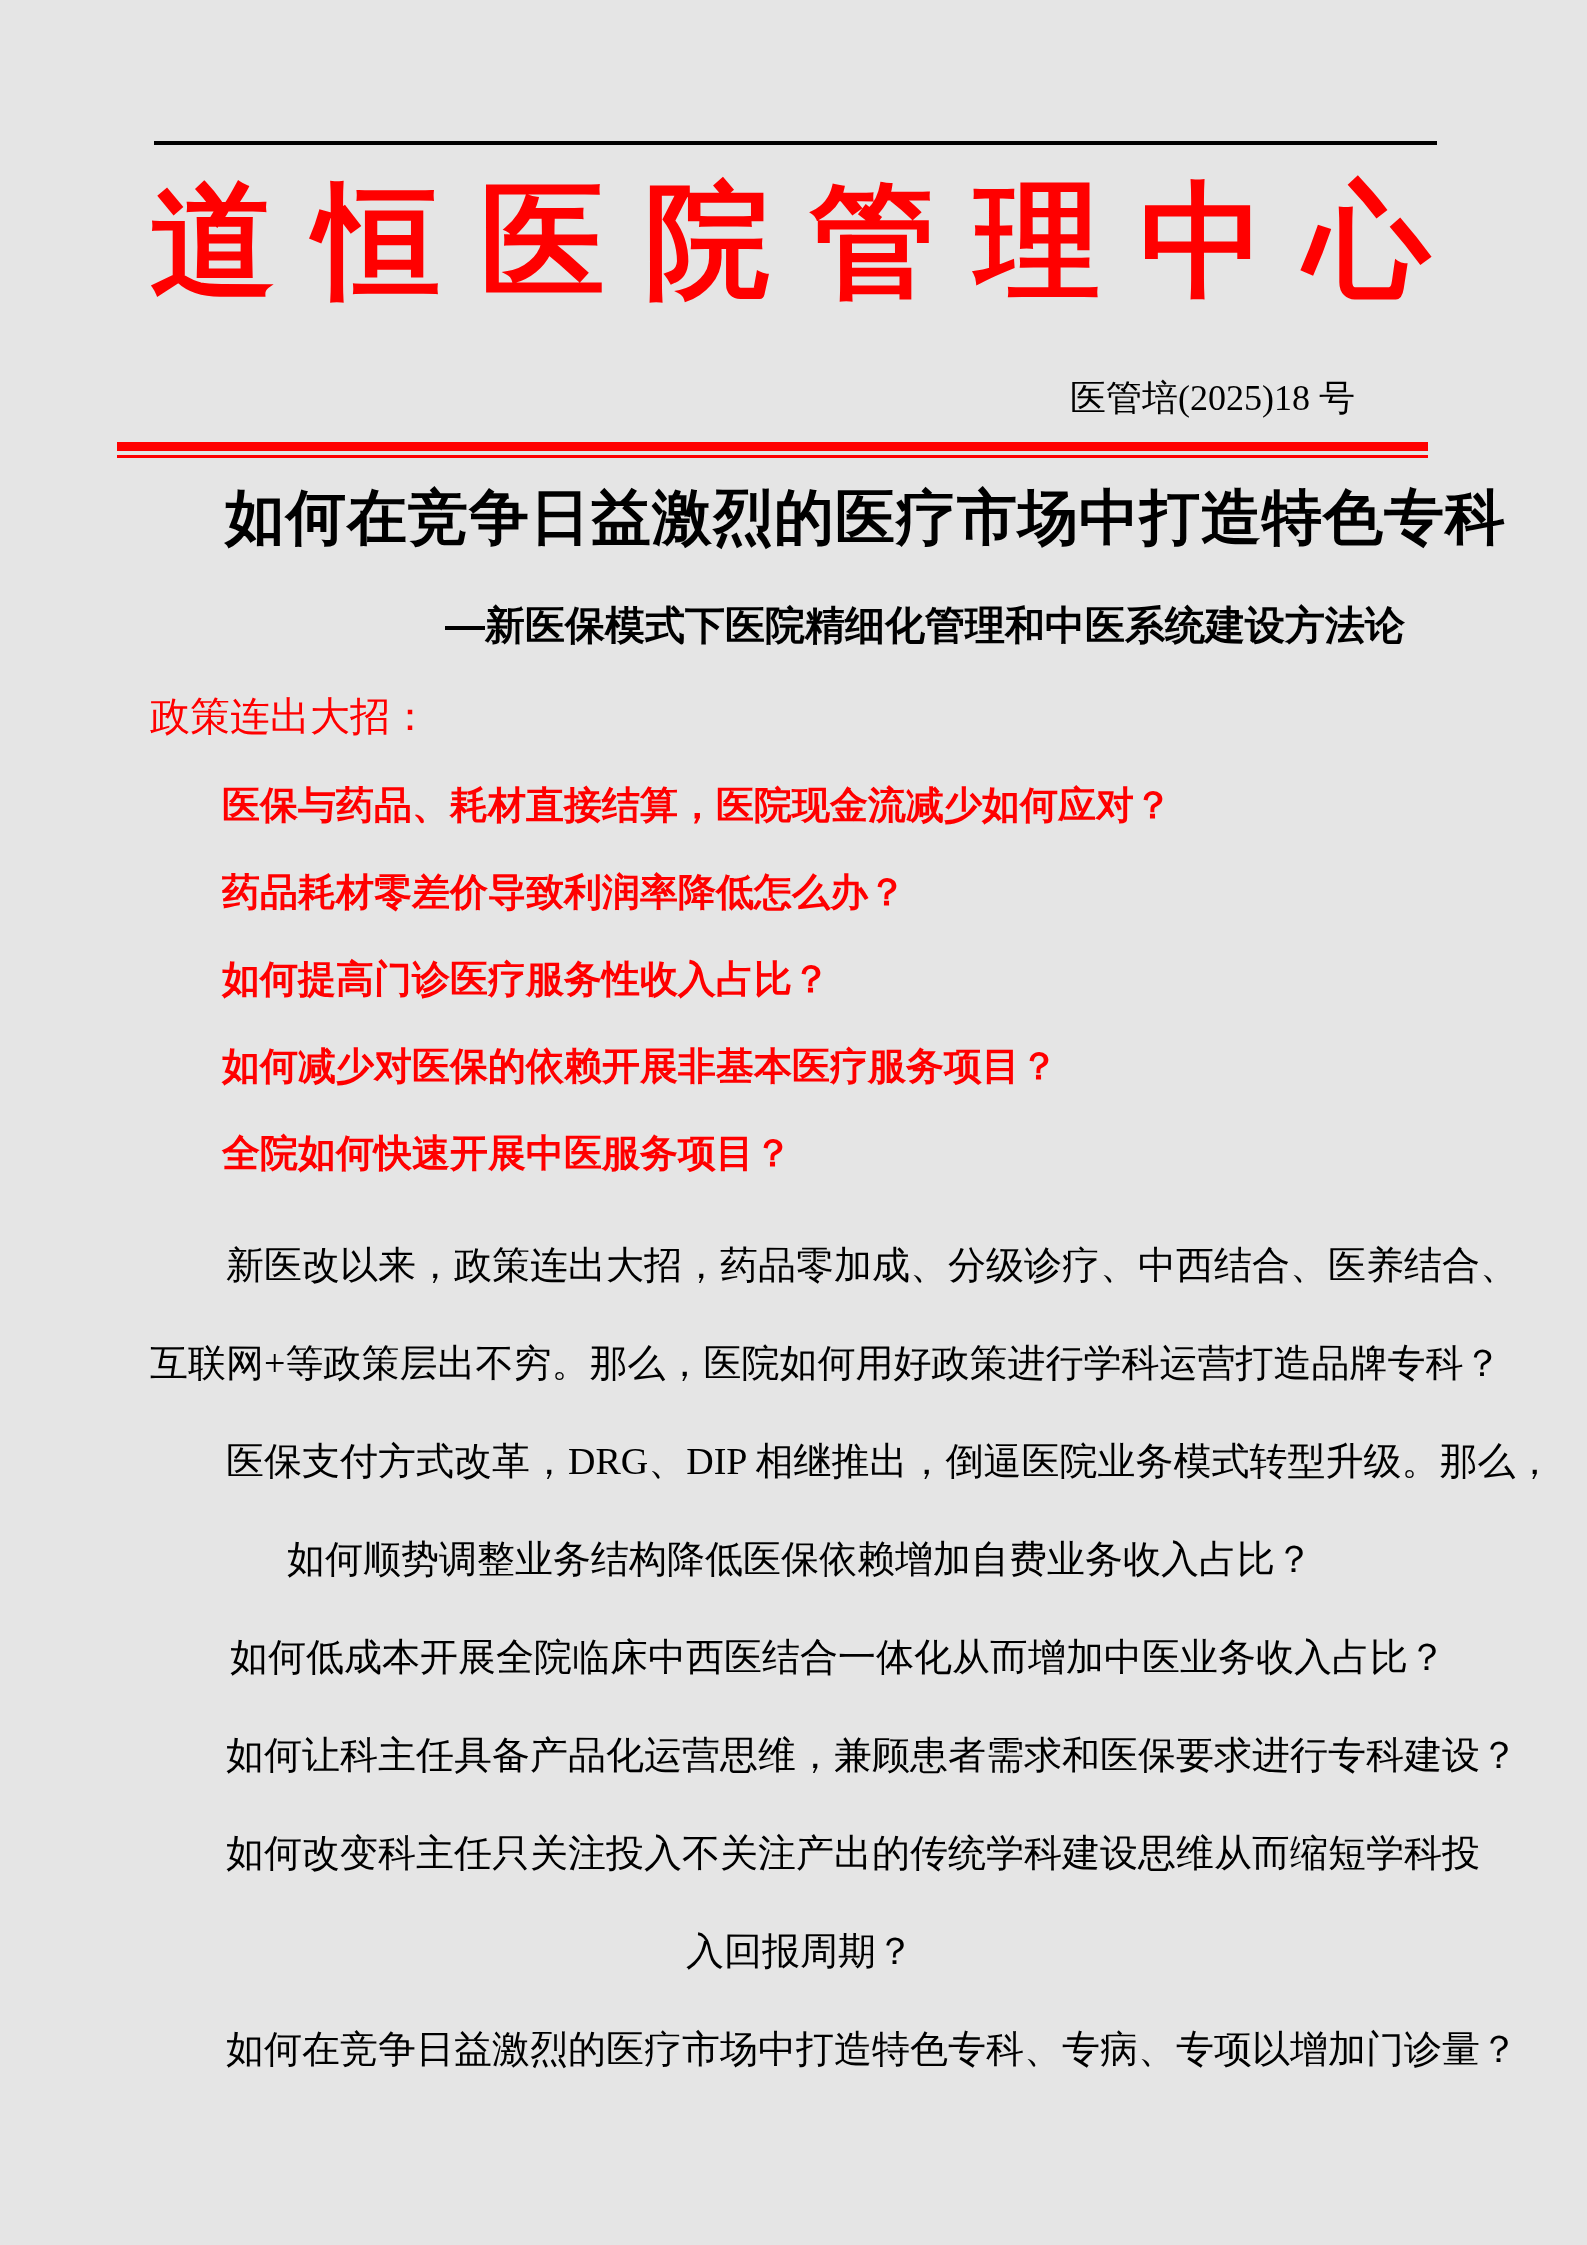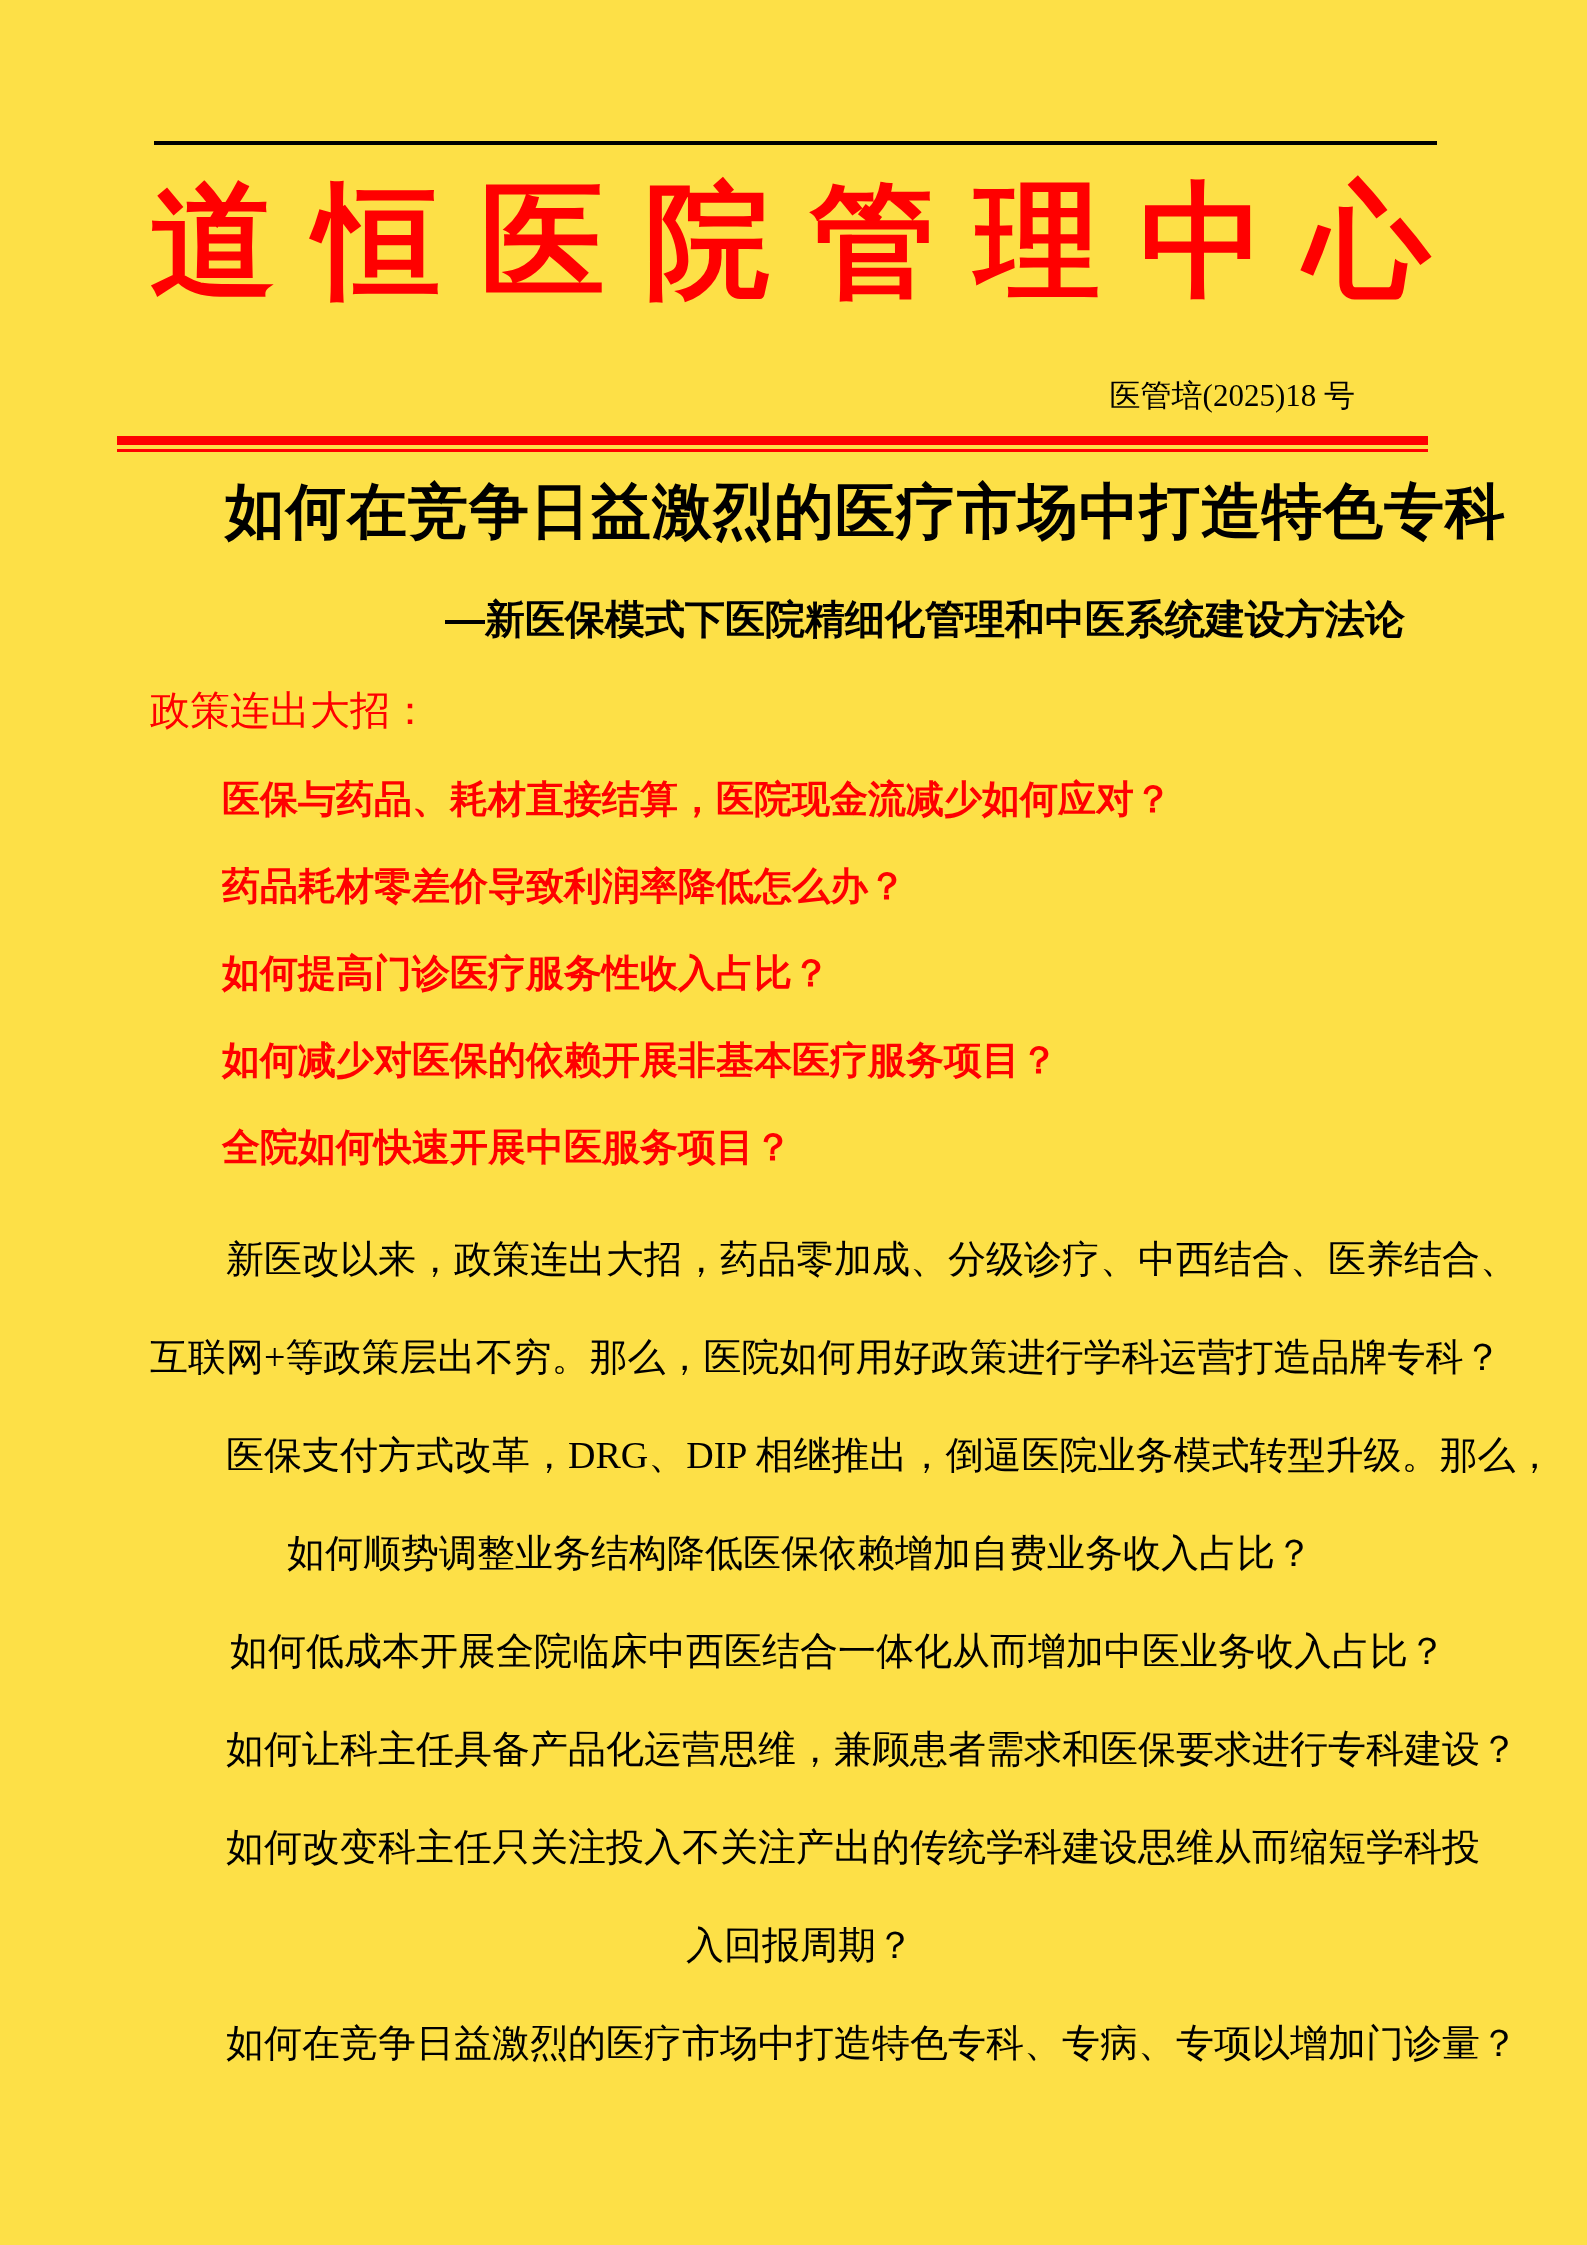--- a/index.html
+++ b/index.html
@@ -2,21 +2,21 @@
 <html><head>
 <meta charset="utf-8">
 <style>
   * { margin: 0; padding: 0; box-sizing: border-box; }
   html, body { background: #888; }
   .page {
     position: relative;
     width: 1587px;
     height: 2245px;
     margin: 0 auto;
-    background: #fde047;
+    background: #e5e5e5;
     overflow: hidden;
     padding-left: 150px;
     padding-right: 137px;
     font-family: "Liberation Serif", "DejaVu Serif", serif;
     color: #000000;
   }
   .top-rule {
     margin-top: 141px;
     margin-left: 4px;
     width: 1283px;
@@ -29,21 +29,21 @@
     font-size: 125px;
     line-height: 1.25;
     letter-spacing: 0.32em;
     white-space: nowrap;
     color: #ff0000;
   }
   .doc-number {
     margin-top: 58px;
     margin-right: 95px;
     text-align: right;
-    font-size: 31px;
+    font-size: 36px;
     line-height: 1.2;
     color: #000000;
   }
   .double-rule {
     margin-top: 22px;
     margin-left: -33px;
     width: 1311px;
     height: 16px;
     border-top: 9px solid #ff0000;
     border-bottom: 3px solid #ff0000;

